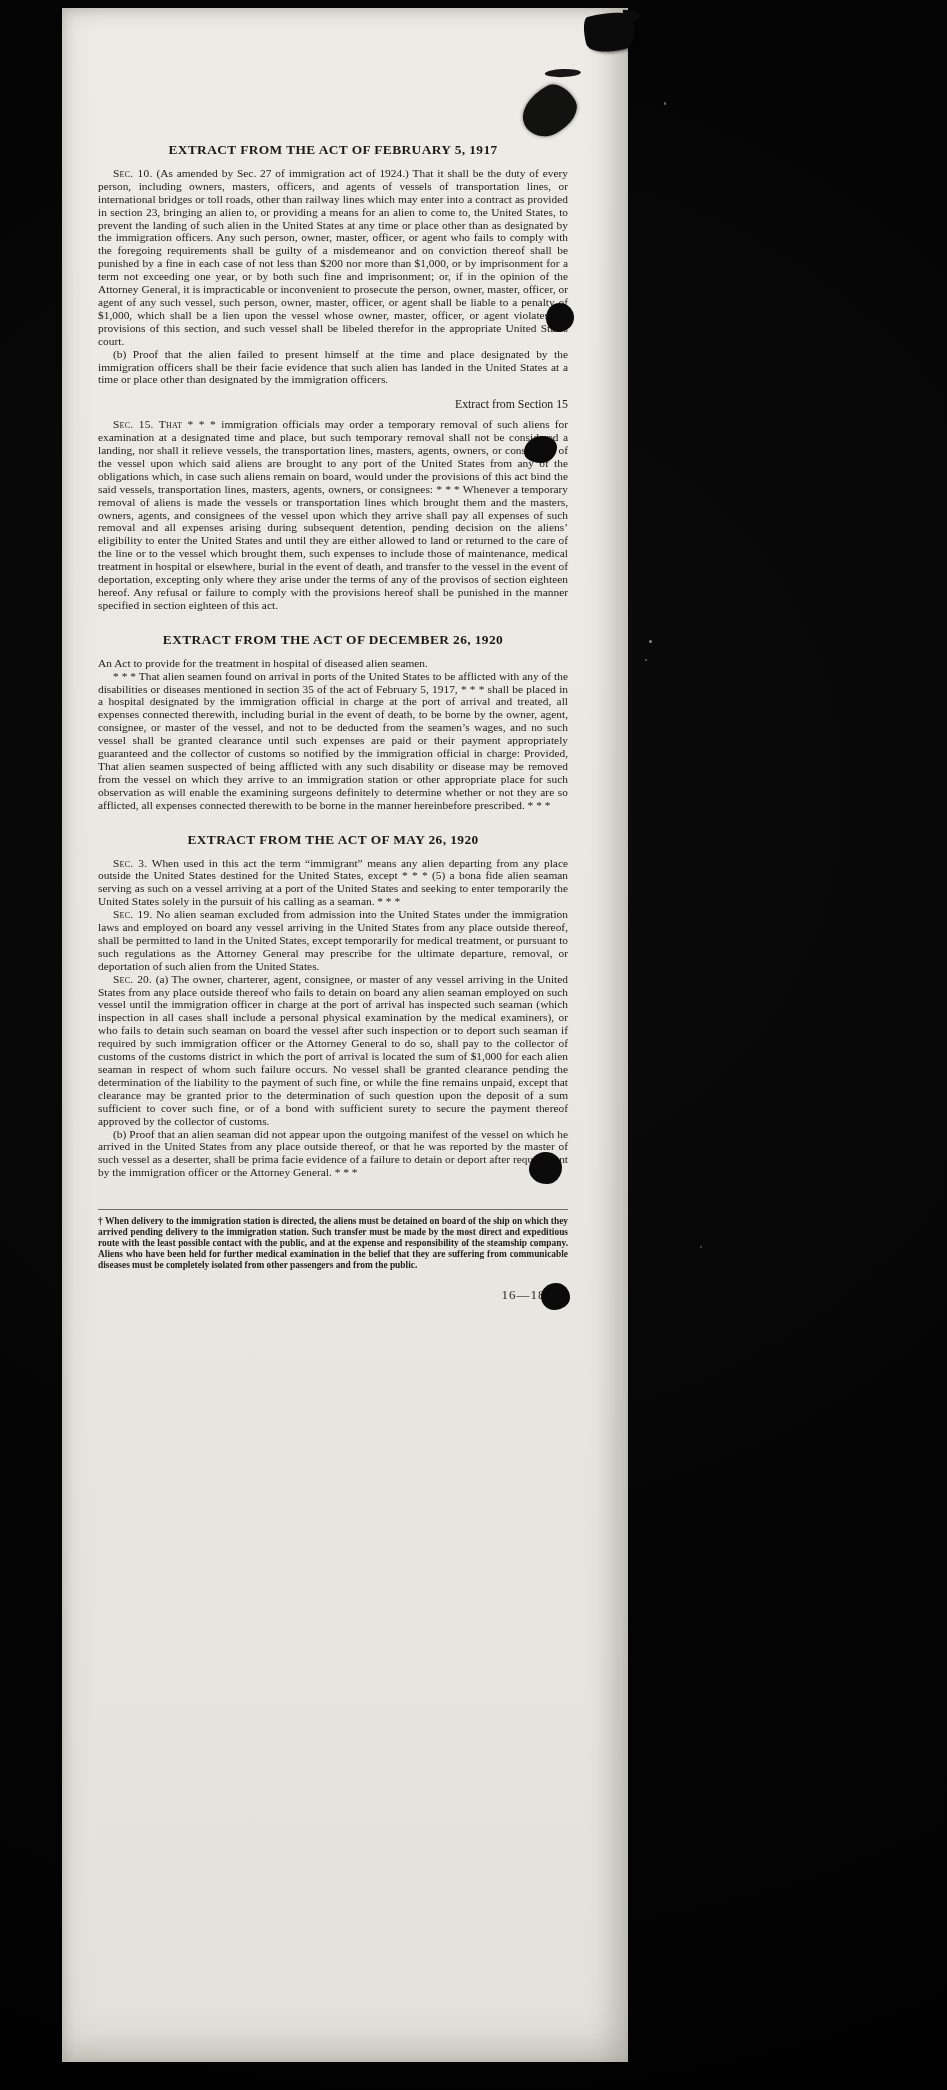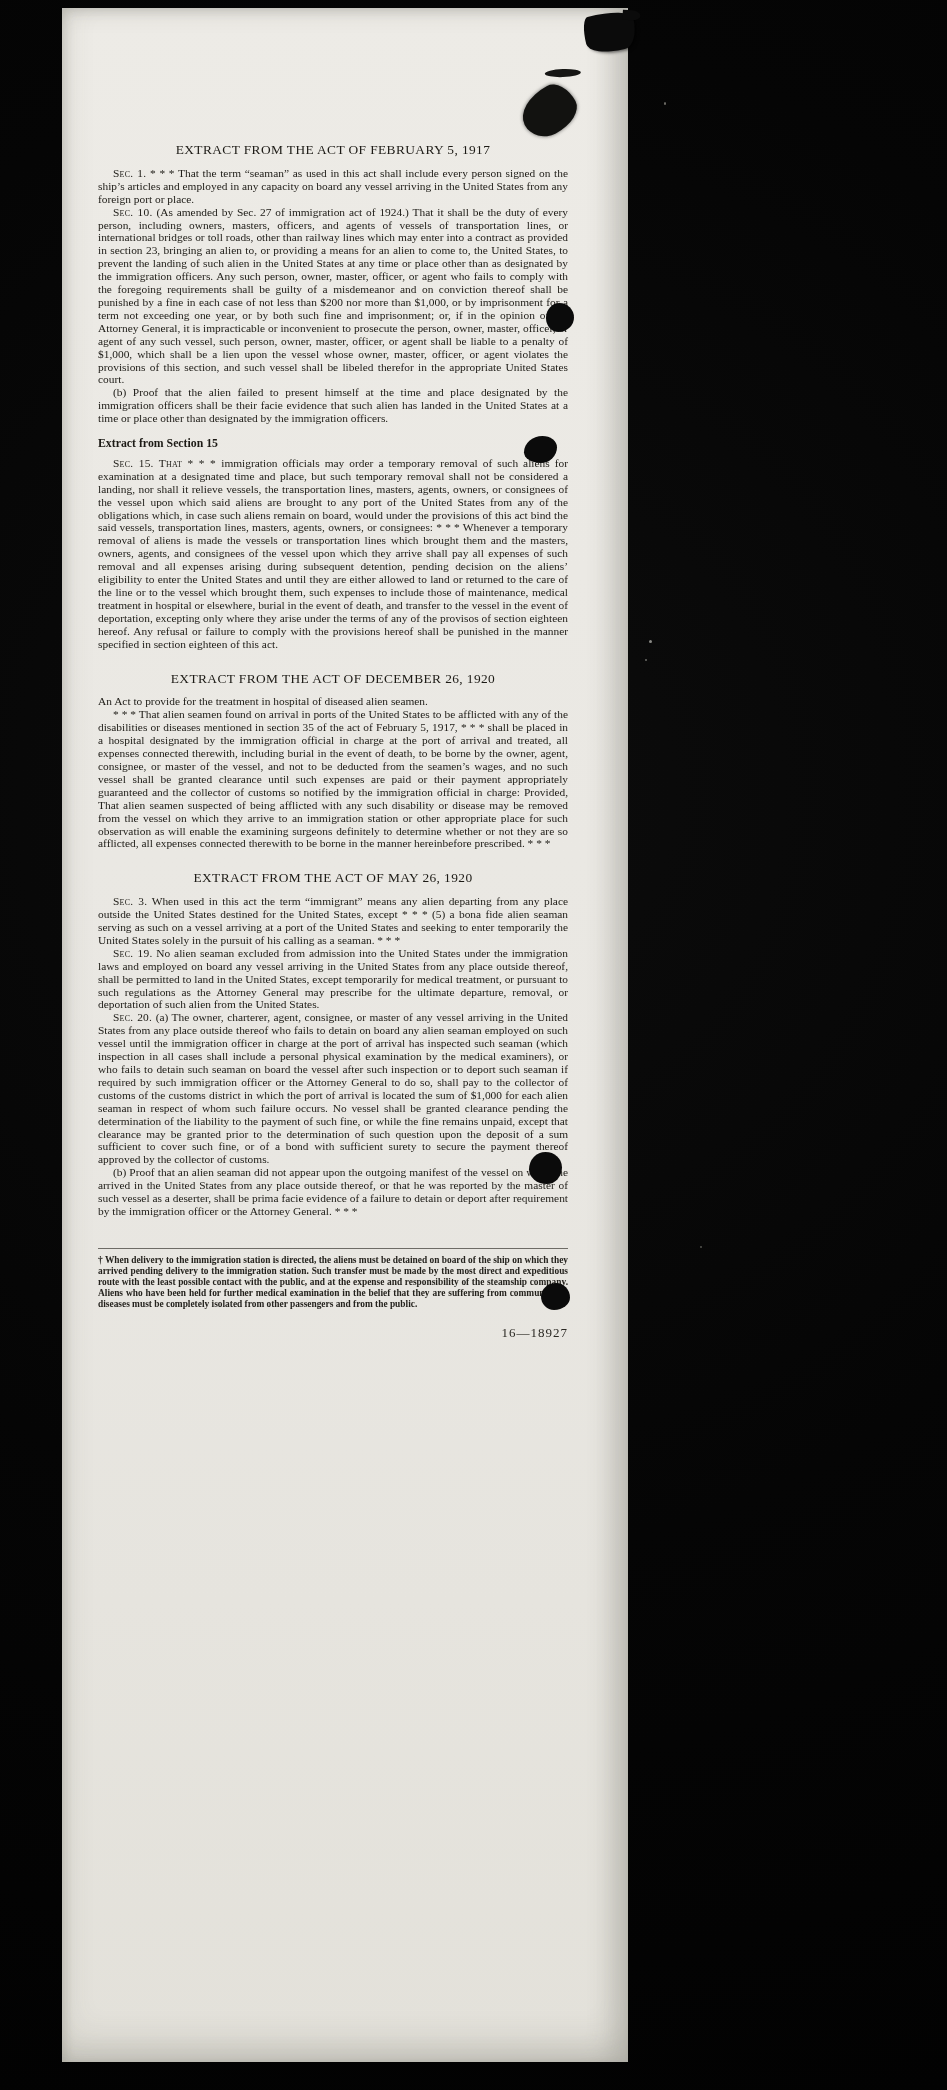--- a/index.html
+++ b/index.html
@@ -24,26 +24,26 @@
   }
   .content{
     position:relative;
     padding:136px 60px 0 36px;
     color:#22201b;
     font-size:11.4px;
     line-height:12.9px;
     text-align:justify;
   }
   h1.act-title{
-    font-size:13.4px;font-weight:normal;text-align:center;
+    font-size:13.4px;font-weight:bold;text-align:center;
     letter-spacing:.4px;margin:22px 0 10px;color:#1c1a15;
   }
   h1.first{margin-top:0;}
   h2.sub-title{
-    font-size:11.8px;font-weight:bold;text-align:left;
+    font-size:11.8px;font-weight:normal;text-align:right;
     margin:12px 0 7px;color:#1c1a15;
   }
   p.para{margin:0;text-indent:15px;}
   p.noindent{text-indent:0;}
   .sc{font-variant:small-caps;letter-spacing:.25px;}
   .ital{}
   .footnote{
     margin-top:30px;
     border-top:1px solid rgba(45,42,36,.65);
     padding-top:6px;
@@ -91,21 +91,20 @@
 </head>
 <body>
 
 <div class="stage">
 
   <div class="paper">
     <div class="content">
 
       <h1 class="act-title first">EXTRACT FROM THE ACT OF FEBRUARY 5, 1917</h1>
 
-      <p class="para"><span class="sc">Sec. 1.</span><span> * * * That the term “seaman” as used in this act shall include every person signed on the ship’s articles and employed in any capacity on board any vessel arriving in the United States from any foreign port or place.</span></p>
 
       <p class="para"><span class="sc">Sec. 10.</span><span> (As amended by Sec. 27 of immigration act of 1924.) That it shall be the duty of every person, including owners, masters, officers, and agents of vessels of transportation lines, or international bridges or toll roads, other than railway lines which may enter into a contract as provided in section 23, bringing an alien to, or providing a means for an alien to come to, the United States, to prevent the landing of such alien in the United States at any time or place other than as designated by the immigration officers. Any such person, owner, master, officer, or agent who fails to comply with the foregoing requirements shall be guilty of a misdemeanor and on conviction thereof shall be punished by a fine in each case of not less than $200 nor more than $1,000, or by imprisonment for a term not exceeding one year, or by both such fine and imprisonment; or, if in the opinion of the Attorney General, it is impracticable or inconvenient to prosecute the person, owner, master, officer, or agent of any such vessel, such person, owner, master, officer, or agent shall be liable to a penalty of $1,000, which shall be a lien upon the vessel whose owner, master, officer, or agent violates the provisions of this section, and such vessel shall be libeled therefor in the appropriate United States court.</span></p>
 
       <p class="para"><span>(b) Proof that the alien failed to present himself at the time and place designated by the immigration officers shall be their facie evidence that such alien has landed in the United States at a time or place other than designated by the immigration officers.</span></p>
 
       <h2 class="sub-title">Extract from Section 15</h2>
 
       <p class="para"><span class="sc">Sec. 15. That * * * </span><span class="ital">immigration officials may order a temporary removal of such aliens for examination at a designated time and place, but such temporary removal shall not be considered a landing, nor shall it relieve vessels, the transportation lines, masters, agents, owners, or consignees of the vessel upon which said aliens are brought to any port of the United States from any of the obligations which, in case such aliens remain on board, would under the provisions of this act bind the said vessels, transportation lines, masters, agents, owners, or consignees: * * * Whenever a temporary removal of aliens is made the vessels or transportation lines which brought them and the masters, owners, agents, and consignees of the vessel upon which they arrive shall pay all expenses of such removal and all expenses arising during subsequent detention, pending decision on the aliens’ eligibility to enter the United States and until they are either allowed to land or returned to the care of the line or to the vessel which brought them, such expenses to include those of maintenance, medical treatment in hospital or elsewhere, burial in the event of death, and transfer to the vessel in the event of deportation, excepting only where they arise under the terms of any of the provisos of section eighteen hereof. Any refusal or failure to comply with the provisions hereof shall be punished in the manner specified in section eighteen of this act.</span></p>
 
       <h1 class="act-title">EXTRACT FROM THE ACT OF DECEMBER 26, 1920</h1>

